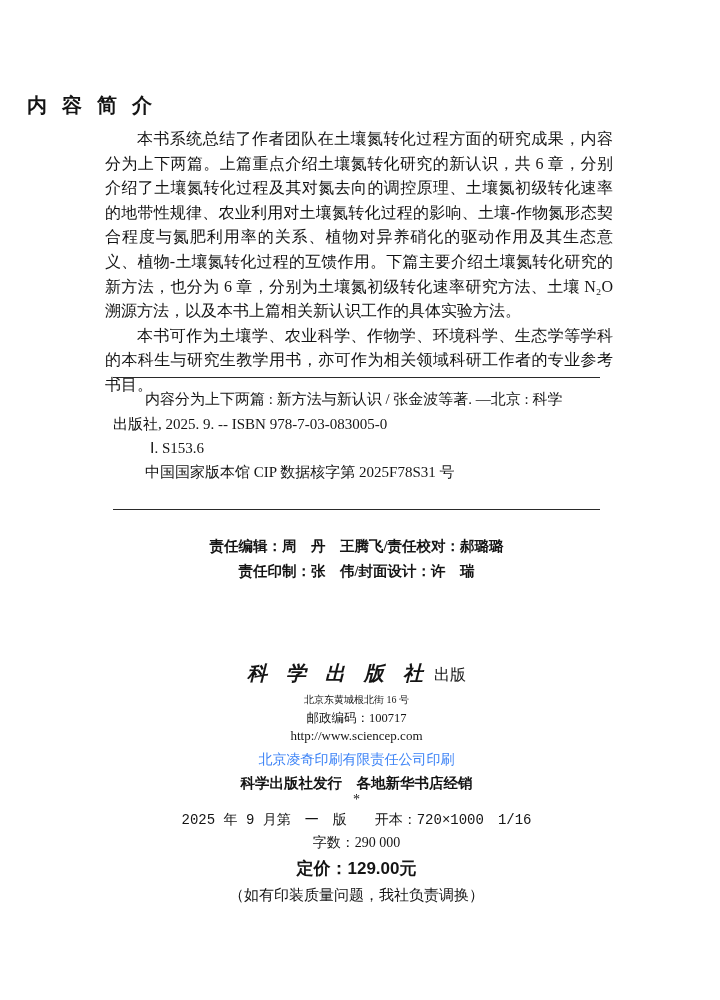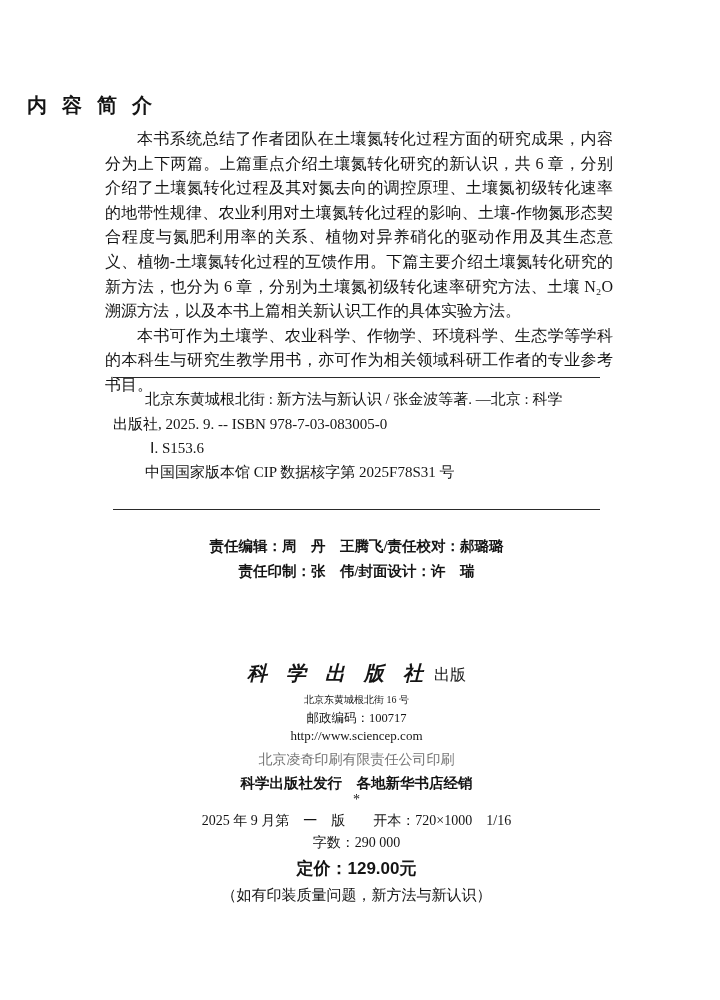--- a/index.html
+++ b/index.html
@@ -72,25 +72,25 @@
   .pub-name {
     font-style: italic;
     font-weight: 700;
     font-size: 20px;
     letter-spacing: 7px;
   }
   .pub-role { font-size: 16px; }
   .pub-address { margin-top: 4px; font-size: 10px; line-height: 16px; }
   .pub-postcode { margin-top: 2px; font-size: 12.5px; line-height: 16px; }
   .pub-website { margin-top: 2px; font-size: 13px; line-height: 16px; }
-  .printer { margin-top: 7px; font-size: 14px; line-height: 17px; color: #737373; }
+  .printer { margin-top: 7px; font-size: 14px; line-height: 17px; color: #3b82f6; }
   .distribution { margin-top: 6px; font-size: 14.5px; line-height: 18px; font-weight: 700; }
   .asterisk { margin-top: 1px; font-size: 14px; line-height: 14px; }
   .edition-wrap { margin-top: 2px; }
-  .edition-block { display: inline-block; text-align: left; font-size: 14px; line-height: 23px; }
+  .edition-block { display: inline-block; text-align: left; font-size: 14px; line-height: 23px; font-family: Liberation Mono, monospace; }
   .word-count { margin-top: 1px; font-size: 14px; line-height: 20px; }
   .price {
     margin-top: 6px;
     font-family: "Liberation Sans", sans-serif;
     font-weight: 700;
     font-size: 17px;
     line-height: 20px;
   }
   .exchange-note { margin-top: 7px; font-size: 15px; line-height: 19px; }
 </style>
@@ -98,21 +98,21 @@
 <body>
 
 <div class="abs book-title">内容简介</div>
 
 <div class="abs intro">
   <p>本书系统总结了作者团队在土壤氮转化过程方面的研究成果，内容分为上下两篇。上篇重点介绍土壤氮转化研究的新认识，共 6 章，分别介绍了土壤氮转化过程及其对氮去向的调控原理、土壤氮初级转化速率的地带性规律、农业利用对土壤氮转化过程的影响、土壤-作物氮形态契合程度与氮肥利用率的关系、植物对异养硝化的驱动作用及其生态意义、植物-土壤氮转化过程的互馈作用。下篇主要介绍土壤氮转化研究的新方法，也分为 6 章，分别为土壤氮初级转化速率研究方法、土壤 N₂O 溯源方法，以及本书上篇相关新认识工作的具体实验方法。</p>
   <p>本书可作为土壤学、农业科学、作物学、环境科学、生态学等学科的本科生与研究生教学用书，亦可作为相关领域科研工作者的专业参考书目。</p>
 </div>
 
 <div class="abs cip">
-  <div class="cip-line1">北京东黄城根北街 : 新方法与新认识 / 张金波等著. —北京 : 科学</div>
+  <div class="cip-line1">内容分为上下两篇 : 新方法与新认识 / 张金波等著. —北京 : 科学</div>
   <div class="cip-line2">出版社, 2025. 9. -- ISBN 978-7-03-083005-0</div>
   <div class="cip-line3">Ⅰ. S153.6</div>
   <div class="cip-line4">中国国家版本馆 CIP 数据核字第 2025F78S31 号</div>
 </div>
 
 <div class="abs credits">
   <div>责任编辑：周　丹　王腾飞/责任校对：郝璐璐</div>
   <div>责任印制：张　伟/封面设计：许　瑞</div>
 </div>
 
@@ -126,14 +126,14 @@
   <div class="printer">北京凌奇印刷有限责任公司印刷</div>
   <div class="distribution">科学出版社发行　各地新华书店经销</div>
   <div class="asterisk">*</div>
   <div class="edition-wrap">
     <div class="edition-block">
       <div>2025 年 9 月第　一　版　　开本：720×1000　1/16</div>
     </div>
   </div>
   <div class="word-count">字数：290 000</div>
   <div class="price">定价：129.00元</div>
-  <div class="exchange-note">（如有印装质量问题，新方法与新认识）</div>
+  <div class="exchange-note">（如有印装质量问题，我社负责调换）</div>
 </div>
 
 </body></html>

